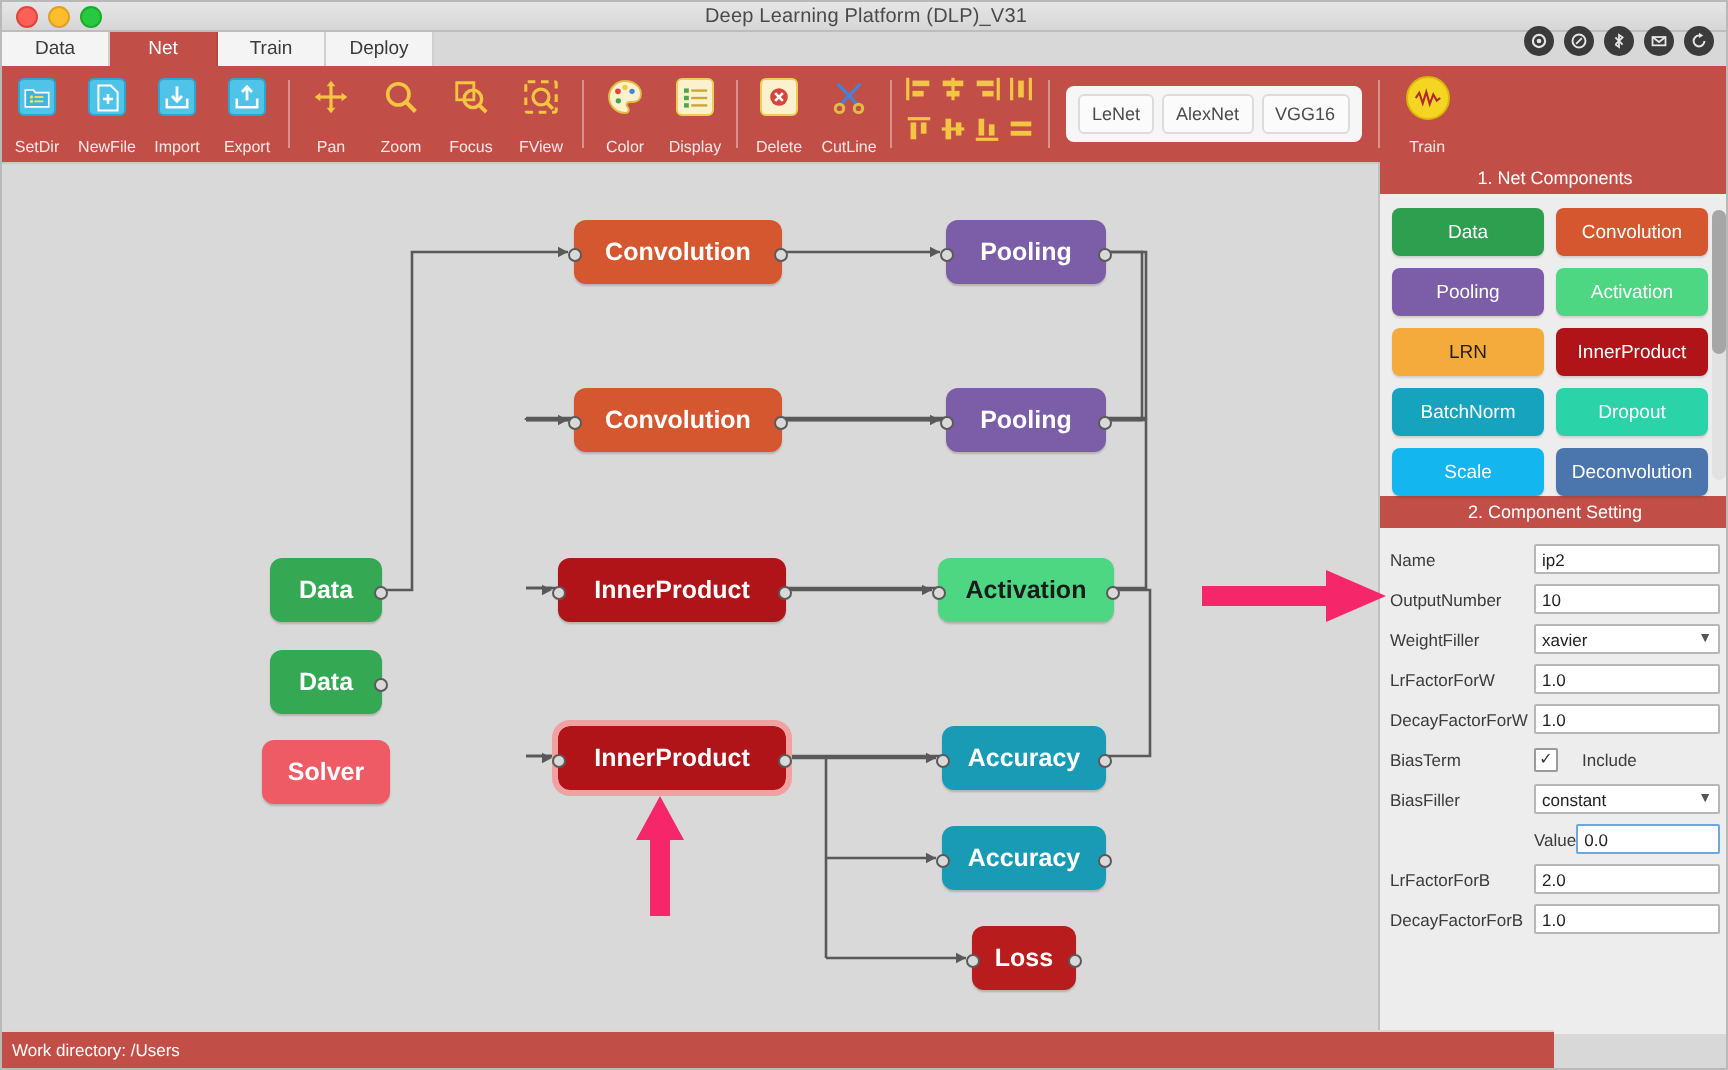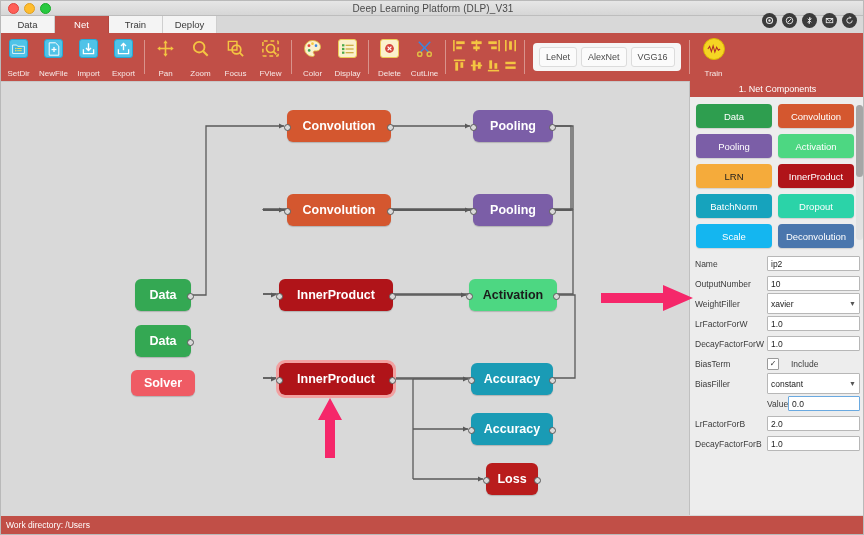--- a/index.html
+++ b/index.html
@@ -246,21 +246,21 @@
     border: 1px solid #b7b7b7;
     border-radius: 1px;
     font-size: 8.5px;
     color: #222;
     padding: 0 3px;
     display: flex; align-items: center;
     box-sizing: border-box;
   }
   .finput.focus { border: 1px solid #6aa9e0; }
   .fselect {
-    flex: 1; height: 21px;
+    flex: 1; height: 15px;
     background: #ffffff;
     border: 1px solid #b7b7b7;
     border-radius: 1px;
     font-size: 8.5px; color: #222;
     padding: 0 3px;
     display: flex; align-items: center; justify-content: space-between;
     box-sizing: border-box;
   }
   .fselect .caret { font-size: 7px; color: #555; }
   .fcheckwrap { flex: 1; display: flex; align-items: center; gap: 4px; }
@@ -270,21 +270,21 @@
     display: flex; align-items: center; justify-content: center;
     font-size: 8px; color: #333; line-height: 1;
   }
   .fchecklabel { font-size: 8.5px; color: #3b3b3b; padding-left: 8px; }
   .value-row { display: flex; align-items: center; flex: 1; }
   .value-caption { font-size: 8.5px; color: #3b3b3b; }
 
   
   .statusbar {
     position: absolute; left: 0; bottom: 0;
-    width: 864px; height: 19px;
+    width: 776px; height: 19px;
     background: #c14f47;
     display: flex; align-items: center;
     box-sizing: border-box;
     border-top: 1px solid #d8d8d8;
   }
   .statusbar .txt {
     font-size: 8.5px; color: #ffffff; margin-left: 5px;
   }
 </style>
 </head>
@@ -680,21 +680,21 @@
       <span>Activation</span>
       <i class="port in"></i>
       <i class="port out"></i>
     </div>
 
     <div class="node" style="left:134px;top:243px;width:56px;height:32px;background:#34a853;">
       <span>Data</span>
       <i class="port out"></i>
     </div>
 
-    <div class="node" style="left:130px;top:288px;width:64px;height:26px;background:#ef5b64;">
+    <div class="node" style="left:130px;top:288px;width:64px;height:32px;background:#ef5b64;">
       <span>Solver</span>
     </div>
 
     <div class="node selected" style="left:278px;top:281px;width:114px;height:32px;background:#b01419;">
       <span>InnerProduct</span>
       <i class="port in"></i>
       <i class="port out"></i>
     </div>
 
     <div class="node" style="left:470px;top:281px;width:82px;height:32px;background:#1a9bb5;">
@@ -739,20 +739,21 @@
         <div class="comp-btn" style="background:#16a3bd;">BatchNorm</div>
         <div class="comp-btn" style="background:#2bd3a8;">Dropout</div>
         <div class="comp-btn" style="background:#14b6f0;">Scale</div>
         <div class="comp-btn" style="background:#4a76ad;">Deconvolution</div>
       </div>
       <div class="comp-scroll">
           <i></i>
         </div>
     </div>
 
+    <div class="section-header">2. Component Setting</div>
 
     <div class="form">
 
       <div class="frow">
         <div class="flabel">Name</div>
         <div class="finput">ip2</div>
       </div>
 
       <div class="frow">
         <div class="flabel">OutputNumber</div>

